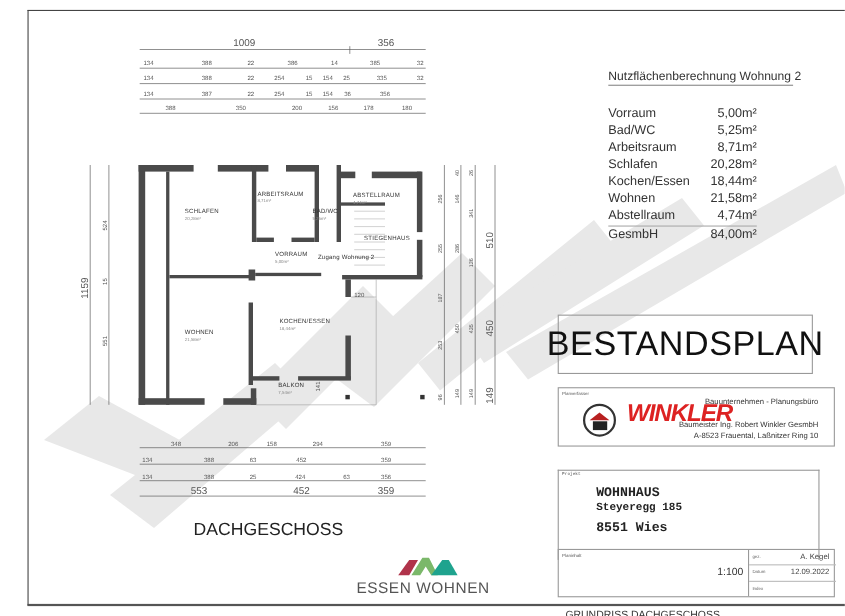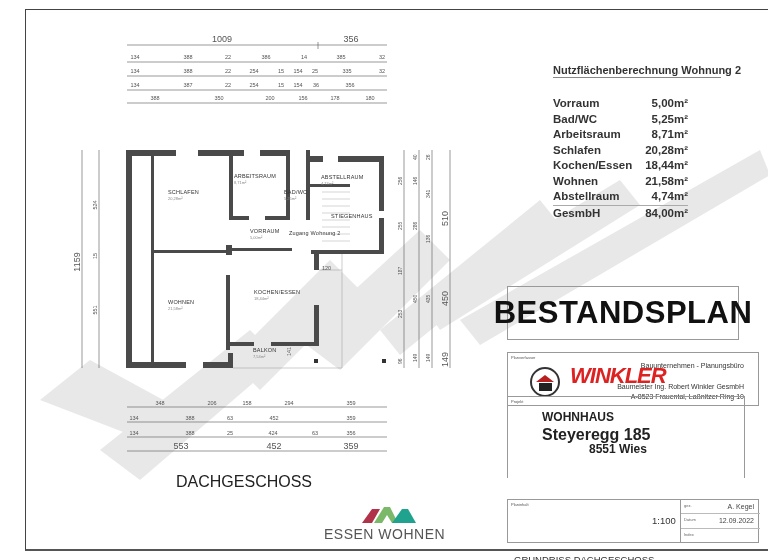--- a/index.html
+++ b/index.html
@@ -5,43 +5,43 @@
   * { margin:0; padding:0; box-sizing:border-box; }
   html, body { width:768px; height:560px; background:#ffffff; overflow:hidden; }
   body { position:relative; font-family:"Liberation Sans", sans-serif; color:#222; }
   .sheet { position:absolute; left:25px; top:9px; width:750px; height:542px; border-left:1px solid #444; border-top:1px solid #444; border-bottom:2px solid #555; }
   .watermark { position:absolute; left:0; top:0; width:768px; height:560px; pointer-events:none; }
   .plan { position:absolute; left:0; top:0; width:768px; height:560px; }
   .dim-text { font-family:"Liberation Sans", sans-serif; fill:#555; }
   .room-label { font-family:"Liberation Sans", sans-serif; font-size:5.5px; fill:#333; letter-spacing:0.2px; }
   .room-sub { font-family:"Liberation Sans", sans-serif; font-size:4px; fill:#888; }
 
-  .area-table { position:absolute; left:553px; top:64px; width:135px; font-size:11.5px; color:#333;font-weight:bold; }
+  .area-table { position:absolute; left:553px; top:64px; width:135px; font-size:11.5px; color:#333; }
   .area-title { font-size:11px; border-bottom:1px solid #888; padding-bottom:1px; margin-bottom:18px; width:168px; white-space:nowrap; }
   .area-row { display:flex; justify-content:space-between; height:15.5px; line-height:15.5px; }
   .area-row.sum { border-top:1px solid #aaa; }
   .area-row .v { text-align:right; }
 
-  .bestand { position:absolute; left:507px; top:286px; width:232px; height:54px; border:1px solid #999; display:flex; align-items:center; justify-content:center; font-size:31px; font-weight:bold; color:#111; letter-spacing:0.5px; }
+  .bestand { position:absolute; left:507px; top:286px; width:232px; height:54px; border:1px solid #999; display:flex; align-items:center; justify-content:center; font-size:31px; font-weight:normal; color:#111; letter-spacing:0.5px; }
 
   .planner { position:absolute; left:507px; top:352px; width:252px; height:54px; border:1px solid #999; }
   .planner .lbl { position:absolute; left:3px; top:2px; font-size:4px; color:#555; }
   .planner .seal { position:absolute; left:22px; top:14px; width:30px; height:30px; border-radius:50%; border:2px solid #333; background:#fff; }
   .planner .seal .roof { position:absolute; left:4px; top:6px; width:0; height:0; border-left:9px solid transparent; border-right:9px solid transparent; border-bottom:7px solid #b82020; }
   .planner .seal .base { position:absolute; left:7px; top:14px; width:13px; height:8px; background:#222; }
   .planner .brand { position:absolute; left:62px; top:10px; font-size:22px; font-weight:900; color:#d22; font-style:italic; letter-spacing:-1px; }
   .planner .tag { position:absolute; right:14px; top:9px; font-size:7px; color:#333; }
   .planner .addr1 { position:absolute; right:14px; top:30px; font-size:7px; color:#333; }
   .planner .addr2 { position:absolute; right:14px; top:40px; font-size:7px; color:#333; }
 
-  .project { position:absolute; left:507px; top:396px; width:238px; height:82px; border:1px solid #999; border-bottom:none; }
+  .project { position:absolute; left:507px; top:427px; width:238px; height:82px; border:1px solid #999; border-bottom:none;font-family:Liberation Mono, monospace; }
   .project .lbl { position:absolute; left:3px; top:2px; font-size:4px; color:#555; }
   .project .l1 { position:absolute; left:34px; top:13px; font-size:12px; font-weight:bold; }
-  .project .l2 { position:absolute; left:34px; top:29px; font-size:16px; font-weight:bold; }
-  .project .l3 { position:absolute; left:34px; top:45px; font-size:12px; font-weight:bold;margin-left:47px; }
+  .project .l2 { position:absolute; left:34px; top:29px; font-size:10px; font-weight:bold; }
+  .project .l3 { position:absolute; left:34px; top:45px; font-size:12px; font-weight:bold; }
 
   .titlebar { position:absolute; left:507px; top:499px; width:252px; height:44px; border:1px solid #999; }
   .titlebar .lbl { position:absolute; left:3px; top:2px; font-size:4px; color:#555; }
   .titlebar .plan-name { position:absolute; left:6px; top:10px; font-size:9.5px; color:#333;margin-top:44px; }
   .titlebar .scale { position:absolute; left:144px; top:15px; font-size:9.5px; color:#333;text-align:center; }
   .titlebar .meta { position:absolute; left:172px; top:0; width:80px; height:100%; border-left:1px solid #999; }
   .titlebar .meta-row { position:relative; height:14.3px; border-bottom:1px solid #bbb; font-size:7px; color:#444; }
   .titlebar .meta-row:last-child { border-bottom:none; }
   .titlebar .meta-row .k { position:absolute; left:3px; top:3px; font-size:4px; color:#666; }
   .titlebar .meta-row .v { position:absolute; right:6px; top:3px; }

